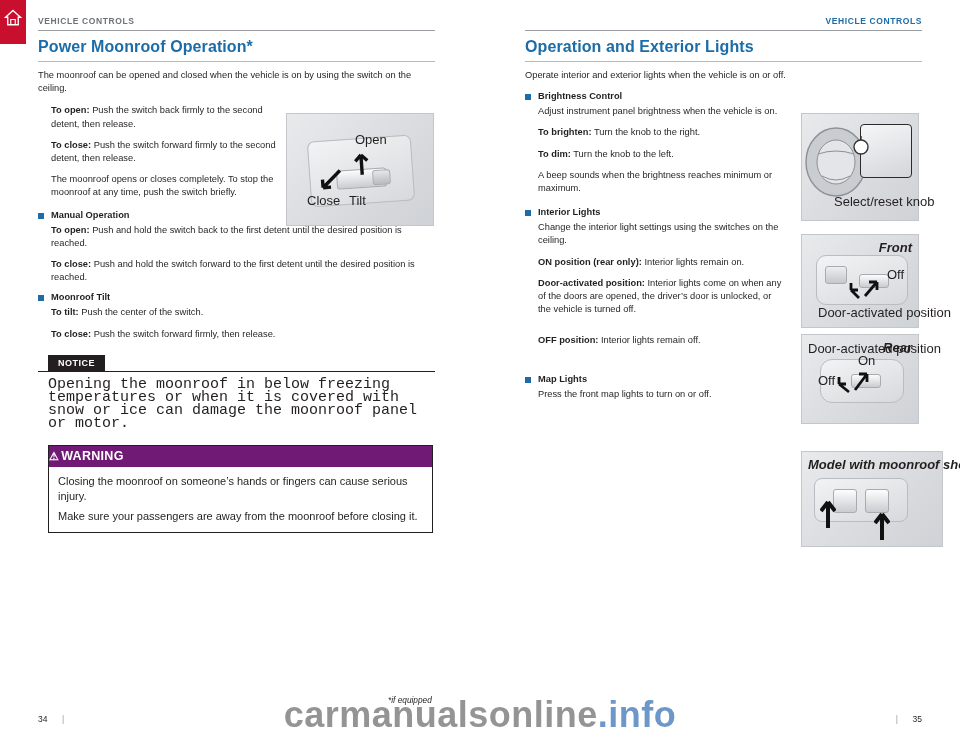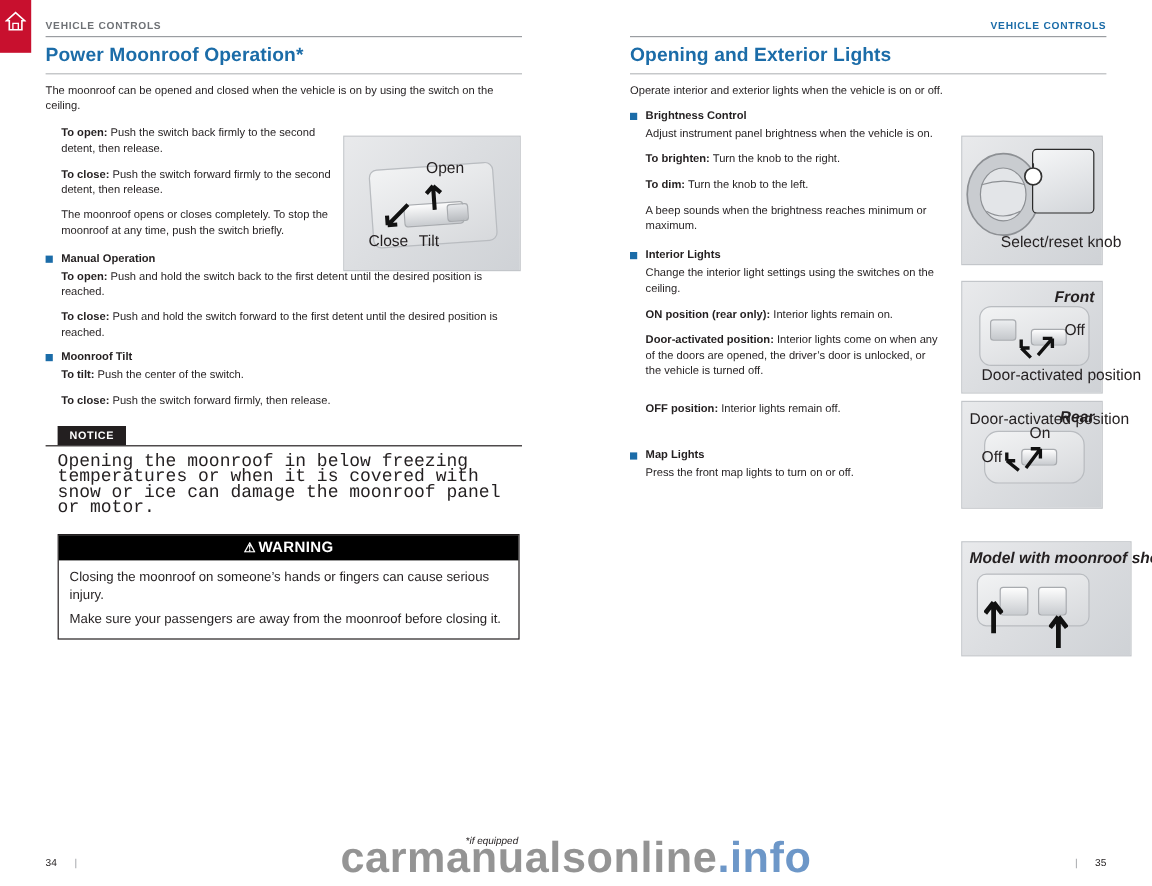--- a/index.html
+++ b/index.html
@@ -117,23 +117,22 @@
     padding-right: 6px;
     font-family: Liberation Mono, monospace;
   }
 
   .warn-wrap {
     margin: 14px 0 0 10px;
     width: 385px;
     border: 1px solid #231f20;
   }
   .warn-bar {
-    background: #000000;
+    background: #701a75;
     color: #ffffff;
-    text-align: center;
     font-size: 12.5px;
     font-weight: bold;
     letter-spacing: .3px;
     padding: 3px 0 4px 0;
   }
   .warn-bar .tri { font-size: 11px; margin-right: 2px; }
   .warn-body {
     padding: 7px 9px 8px 9px;
     font-size: 11px;
     line-height: 15px;
@@ -282,21 +281,21 @@
       <svg style="position:absolute; left:6px; top:26px; width:26px; height:26px;" viewBox="0 0 26 26">
         <path d="M24 4 L6 20 M6 20 L14 20 M6 20 L6 12" stroke="#111" stroke-width="3.4" fill="none"></path>
       </svg>
     </div>
     <div class="cap" style="left:68px; top:18px;">Open</div>
     <div class="cap" style="left:20px; top:79px;">Close</div>
     <div class="cap" style="left:62px; top:79px;">Tilt</div>
   </div>
 
   <div class="col col-right" style="width:260px;">
-    <h2 class="section-title">Opening and Exterior Lights</h2>
+    <h2 class="section-title">Operation and Exterior Lights</h2>
     <div class="section-rule" style="width:397px;"></div>
     <p class="body" style="width:397px;">Operate interior and exterior lights when the vehicle is on or off.</p>
 
     <div class="sub-head">
       <span class="bullet"></span>
       <span>Brightness Control</span>
     </div>
     <div class="indent">
       <p class="body">Adjust instrument panel brightness when the vehicle is on.</p>
       <p class="body"><b class="lbl">To brighten:</b><span> Turn the knob to the right.</span></p>

